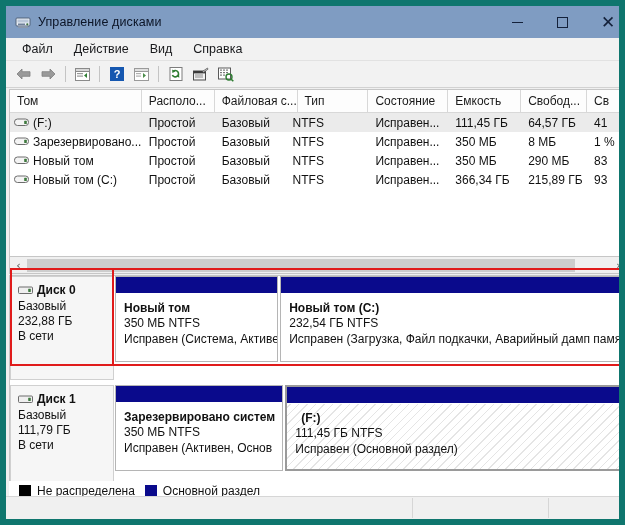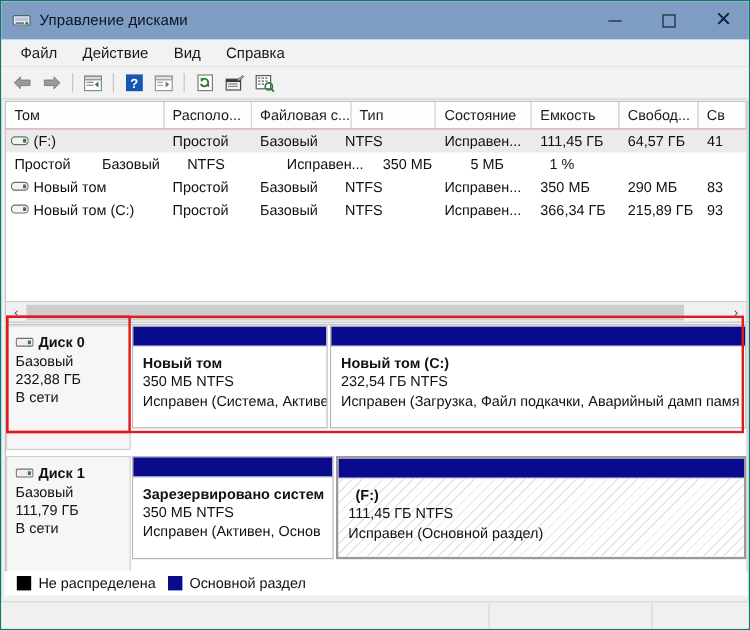--- a/index.html
+++ b/index.html
@@ -7,21 +7,21 @@
     width: 625px; height: 525px;
     overflow: hidden;
     background: #ffffff;
     font-family: "Liberation Sans", "DejaVu Sans", sans-serif;
     -webkit-font-smoothing: antialiased;
   }
   #app {
     position: relative;
     width: 625px; height: 525px;
     box-sizing: border-box;
-    border: 1px solid #0f766e;
+    border: 6px solid #0f766e;
     background: #f0f0f0;
     overflow: hidden;
   }
 
   
   .titlebar {
     position: absolute; left: 0; top: 0;
     width: 625px; height: 32px;
     background: #7f9cc2;
     display: flex; align-items: center;
@@ -402,26 +402,35 @@
         <div class="cell" style="width:73px">Простой</div>
         <div class="cell" style="width:71px">Базовый</div>
         <div class="cell" style="width:83px">NTFS</div>
         <div class="cell" style="width:80px">Исправен...</div>
         <div class="cell" style="width:73px">111,45 ГБ</div>
         <div class="cell" style="width:66px">64,57 ГБ</div>
         <div class="cell" style="width:40px">41</div>
       </div>
 
       <div class="row">
+        <div class="cell vol" style="width:132px">
+          <span class="voldisk-icon">
+            <svg width="15" height="11" viewBox="0 0 15 11">
+              <rect x="0.5" y="2" width="14" height="6.5" rx="3" fill="#f4f4f4" stroke="#6d6d6d"></rect>
+              <rect x="10.2" y="3.7" width="2.6" height="3.2" rx=".5" fill="#3f7a3f"></rect>
+            </svg>
+          </span>
+          <span>Зарезервировано...</span>
+        </div>
         <div class="cell" style="width:73px">Простой</div>
         <div class="cell" style="width:71px">Базовый</div>
         <div class="cell" style="width:83px">NTFS</div>
         <div class="cell" style="width:80px">Исправен...</div>
         <div class="cell" style="width:73px">350 МБ</div>
-        <div class="cell" style="width:66px">5 МБ</div>
+        <div class="cell" style="width:66px">8 МБ</div>
         <div class="cell" style="width:40px">1 %</div>
       </div>
 
       <div class="row">
         <div class="cell vol" style="width:132px">
           <span class="voldisk-icon">
             <svg width="15" height="11" viewBox="0 0 15 11">
               <rect x="0.5" y="2" width="14" height="6.5" rx="3" fill="#f4f4f4" stroke="#6d6d6d"></rect>
               <rect x="10.2" y="3.7" width="2.6" height="3.2" rx=".5" fill="#3f7a3f"></rect>
             </svg>

